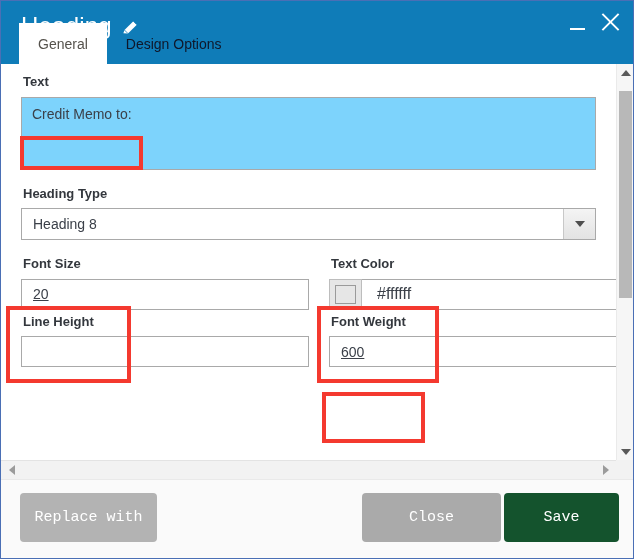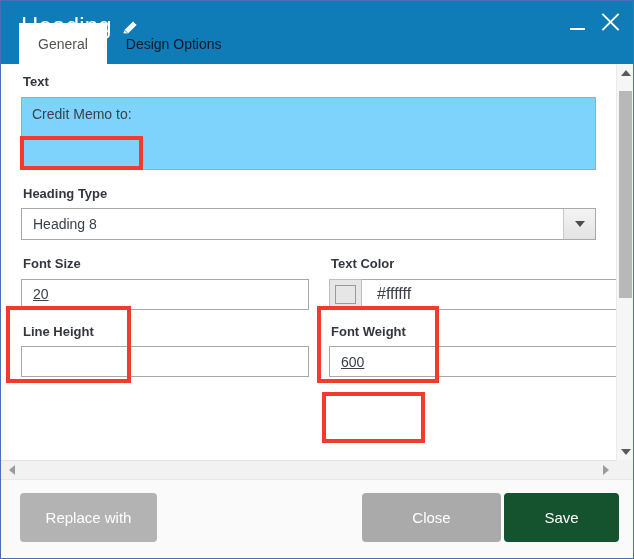--- a/index.html
+++ b/index.html
@@ -160,21 +160,21 @@
     background: #7dd3fc;
     font-family: "Liberation Sans", sans-serif;
     font-size: 14px;
     color: #3b4049;
     padding: 8px 10px;
     resize: none;
     outline: none;
     display: block;
   }
   .row { margin-bottom: 16px; }
-  .row.tight { margin-bottom: 14px; }
+  .row.tight { margin-bottom: 4px; }
 
   .select-wrap {
     position: relative;
     width: 575px;
     height: 32px;
     box-sizing: border-box;
     border: 1px solid #a9a9a9;
     background: #ffffff;
     display: flex;
     align-items: stretch;
@@ -353,21 +353,21 @@
     position: relative;
     flex: 0 0 auto;
     height: 78px;
     background: #fafafa;
     border-top: 1px solid #e9e9e9;
   }
   .btn {
     position: absolute;
     border: none;
     border-radius: 4px;
-    font-family: Liberation Sans, sans-serif;
+    font-family: Liberation Mono, monospace;
     font-size: 15px;
     color: #ffffff;
     cursor: pointer;
     height: 49px;
     outline: none;
   }
   .btn-replace {
     left: 19px;
     top: 13px;
     width: 137px;

